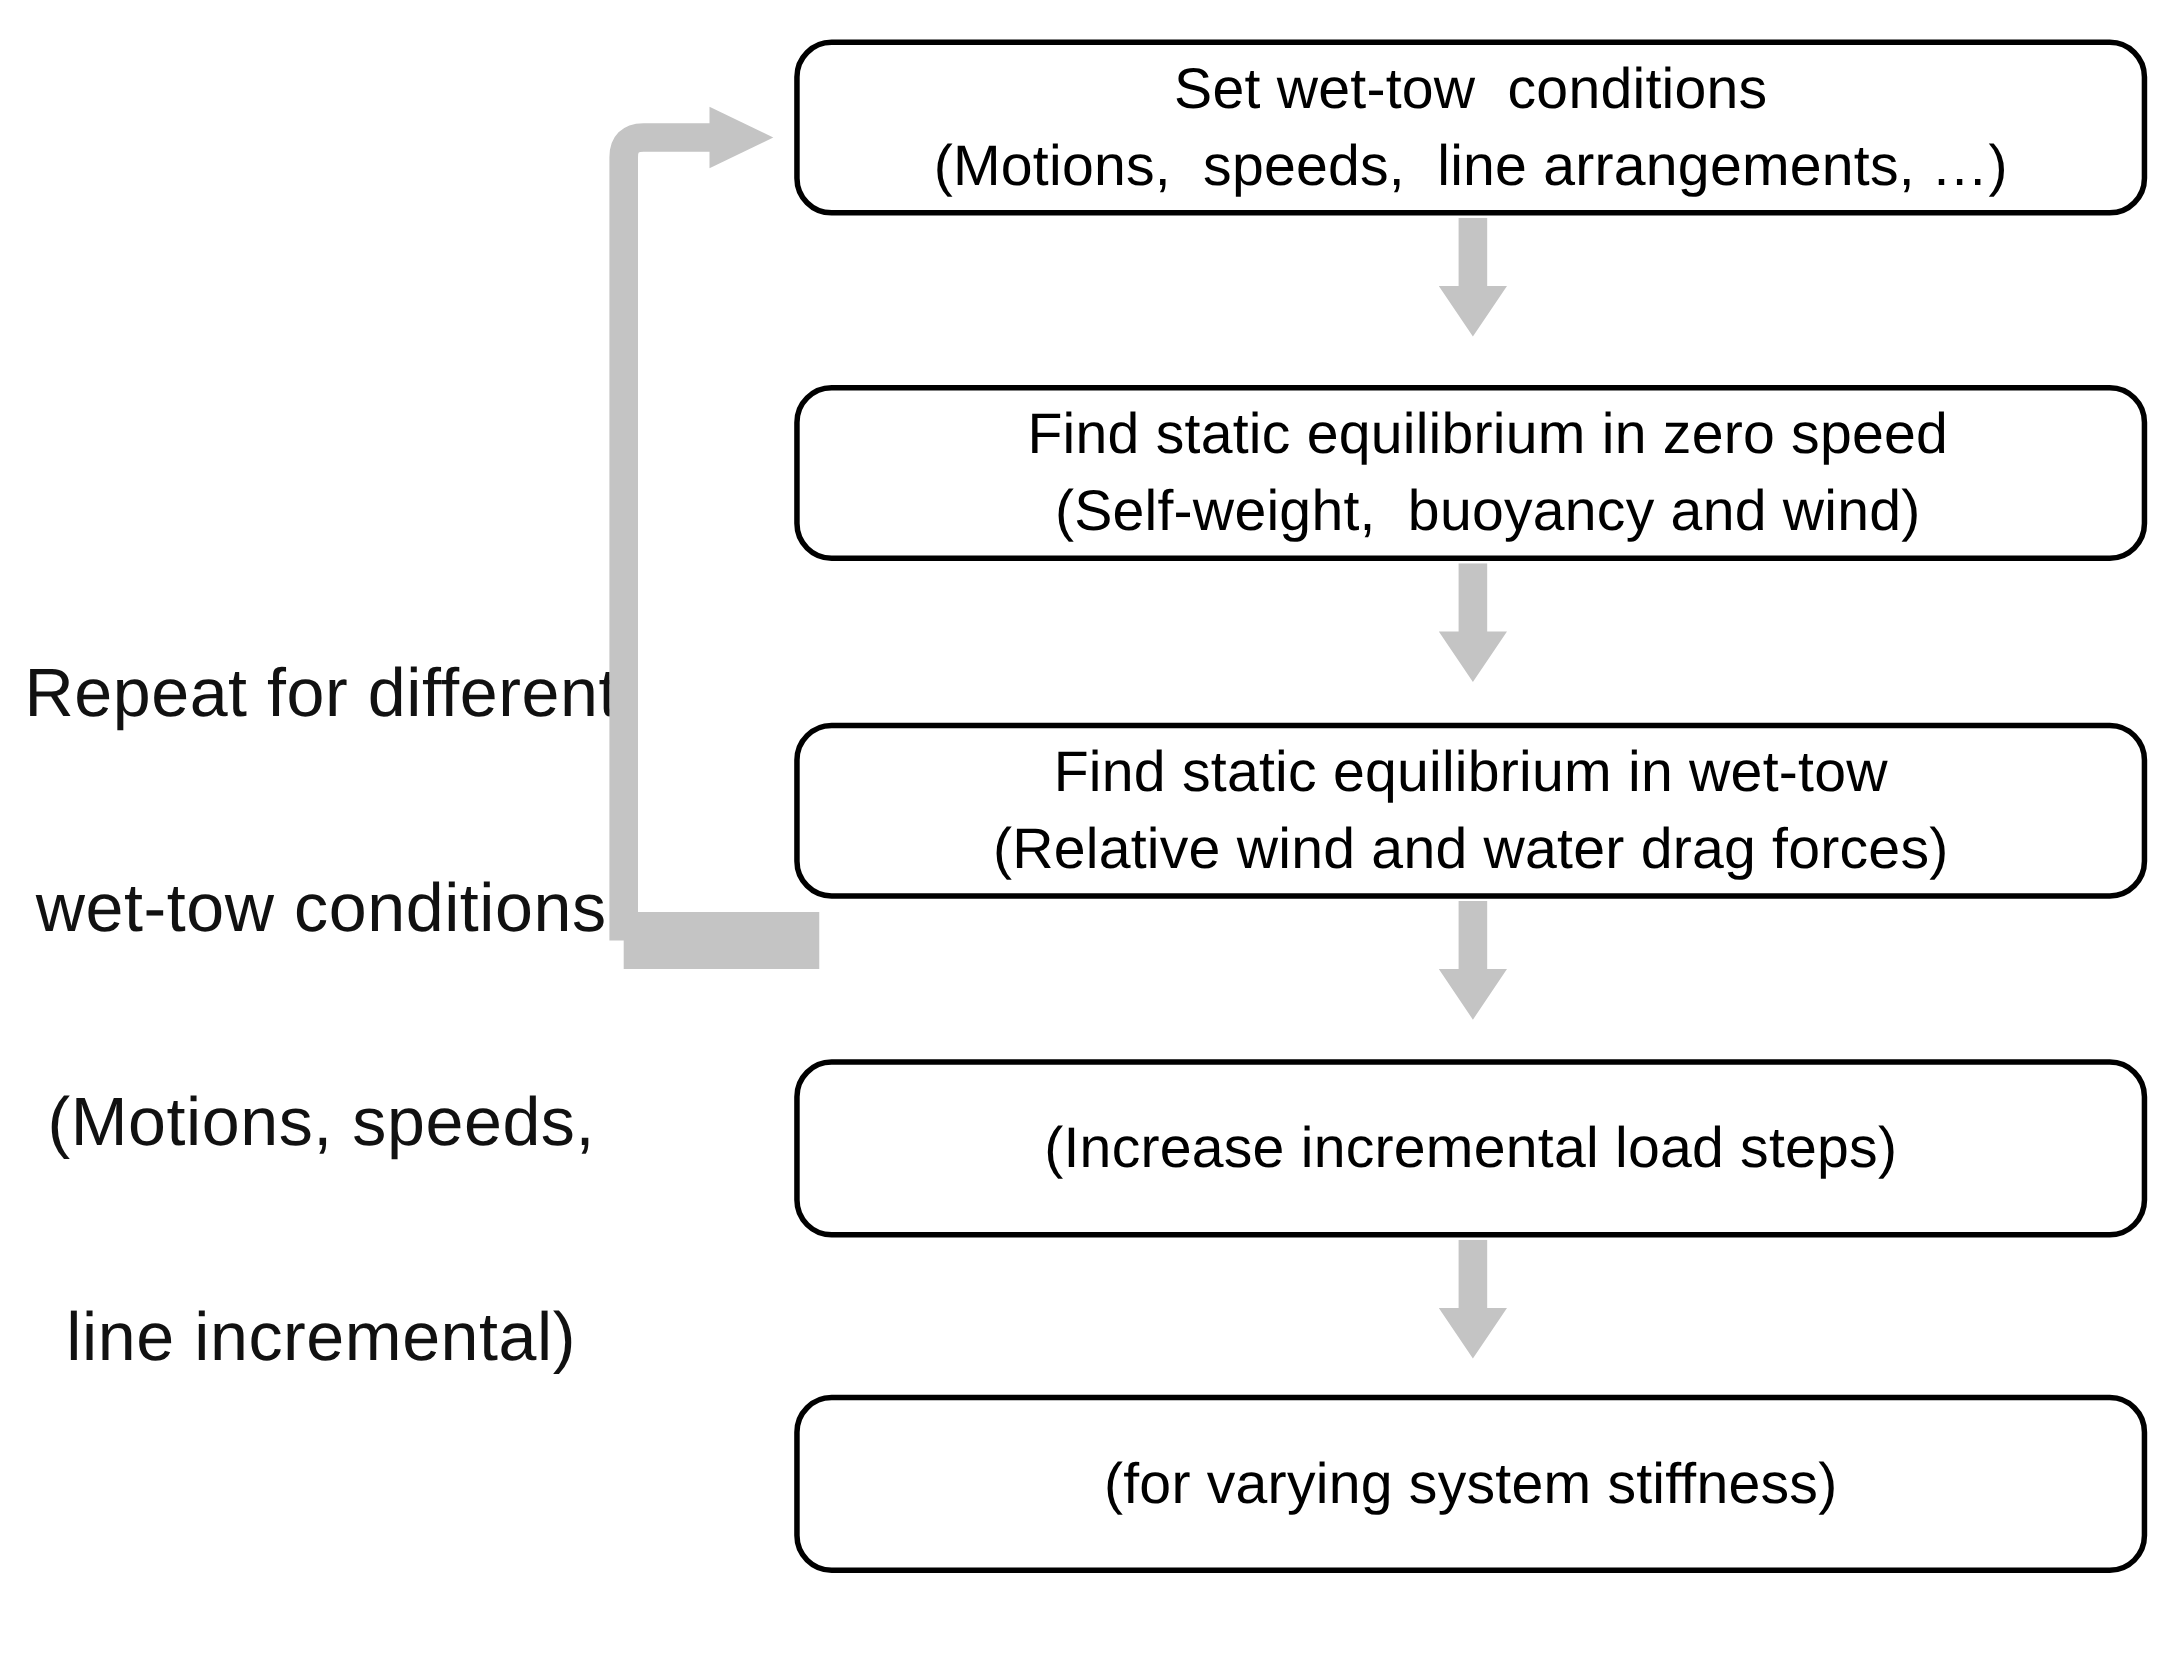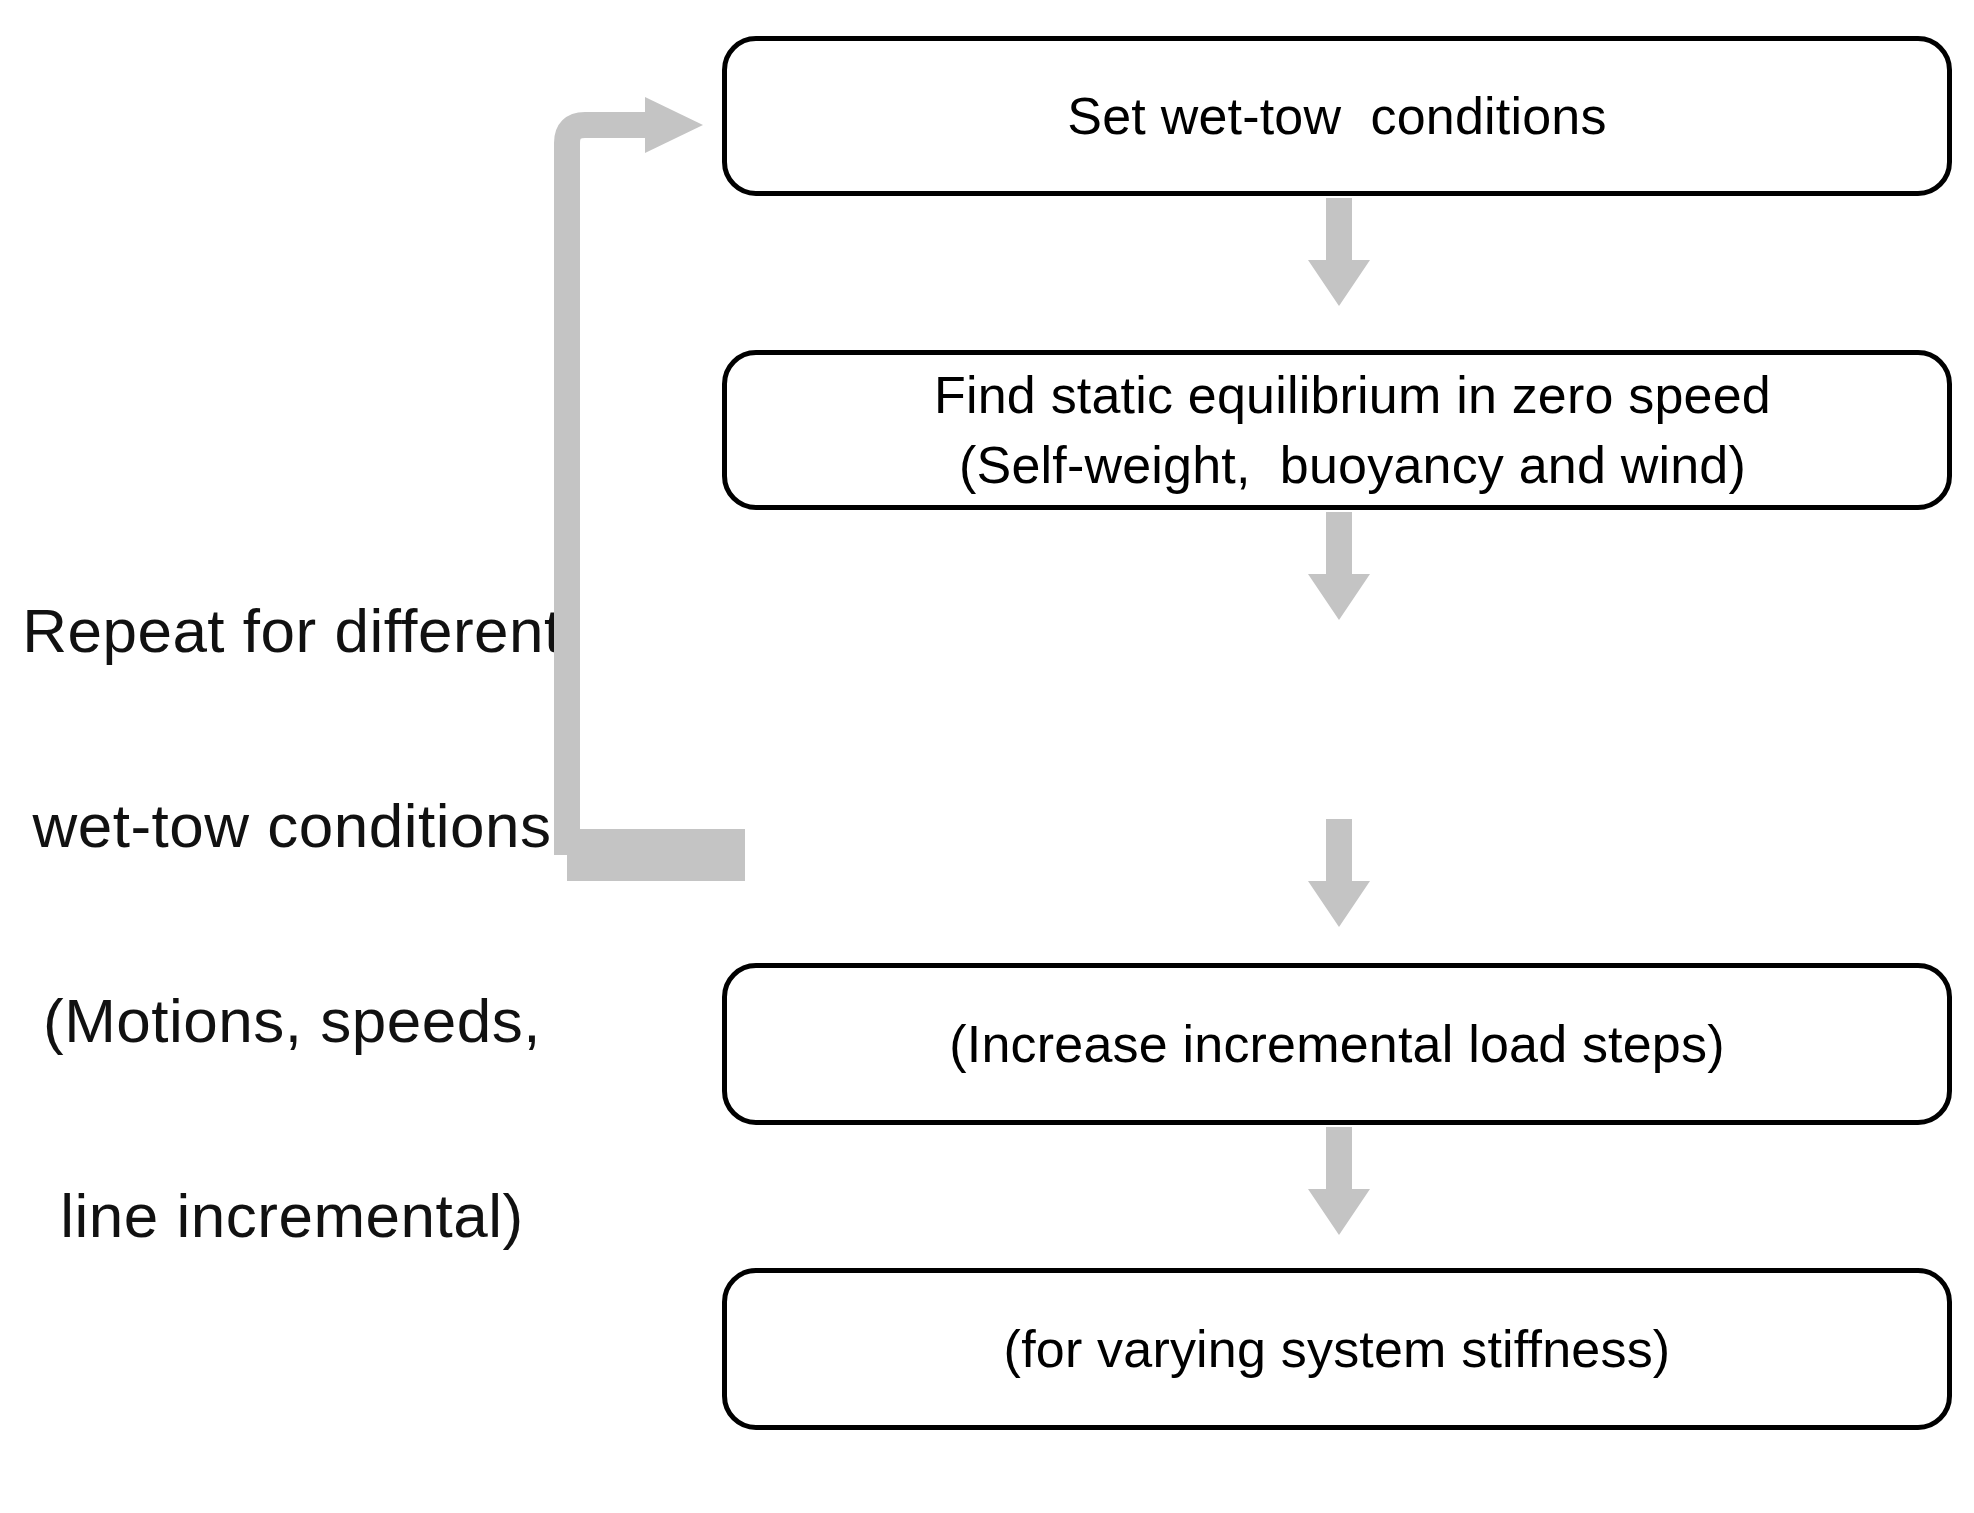--- a/index.html
+++ b/index.html
@@ -117,35 +117,40 @@
              L 112 786
              L 290 786
              L 290 734 Z" fill="#c4c4c4"></path>
     <path d="M 190 2 L 248 30 L 190 58 Z" fill="#c4c4c4"></path>
   </svg>
 
   <div id="flow-column">
 
     <div class="flow-box" id="box-1">
       <span class="box-line">Set wet-tow  conditions</span>
+      <span class="box-line">(Motions,  speeds,  line arrangements, …)</span>
     </div>
 
     <svg class="connector" id="connector-1" viewBox="0 0 70 112">
       <path d="M 22 0 L 48 0 L 48 62 L 66 62 L 35 108 L 4 62 L 22 62 Z" fill="#c4c4c4"></path>
     </svg>
 
     <div class="flow-box" id="box-2">
       <span class="box-line">Find static equilibrium in zero speed</span>
       <span class="box-line">(Self-weight,  buoyancy and wind)</span>
     </div>
 
     <svg class="connector" id="connector-2" viewBox="0 0 70 112">
       <path d="M 22 0 L 48 0 L 48 62 L 66 62 L 35 108 L 4 62 L 22 62 Z" fill="#c4c4c4"></path>
     </svg>
 
+    <div class="flow-box" id="box-3">
+      <span class="box-line">Find static equilibrium in wet-tow</span>
+      <span class="box-line">(Relative wind and water drag forces)</span>
+    </div>
 
     <svg class="connector" id="connector-3" viewBox="0 0 70 112">
       <path d="M 22 0 L 48 0 L 48 62 L 66 62 L 35 108 L 4 62 L 22 62 Z" fill="#c4c4c4"></path>
     </svg>
 
     <div class="flow-box" id="box-4">
       <span class="box-line">(Increase incremental load steps)</span>
     </div>
 
     <svg class="connector" id="connector-4" viewBox="0 0 70 112">

